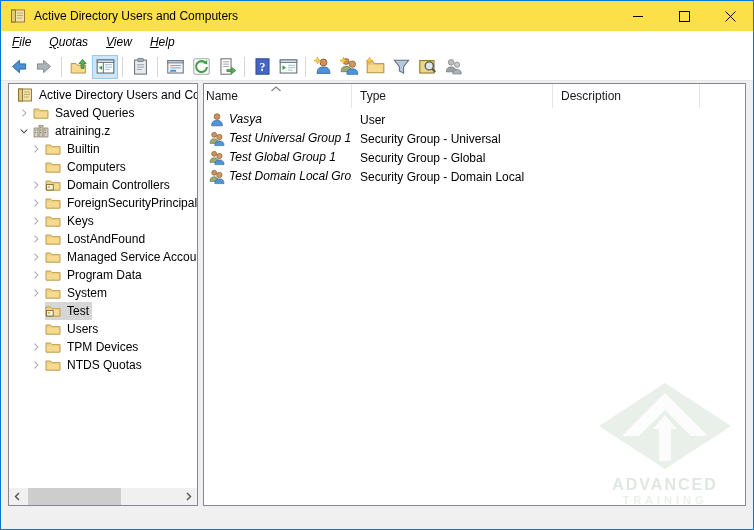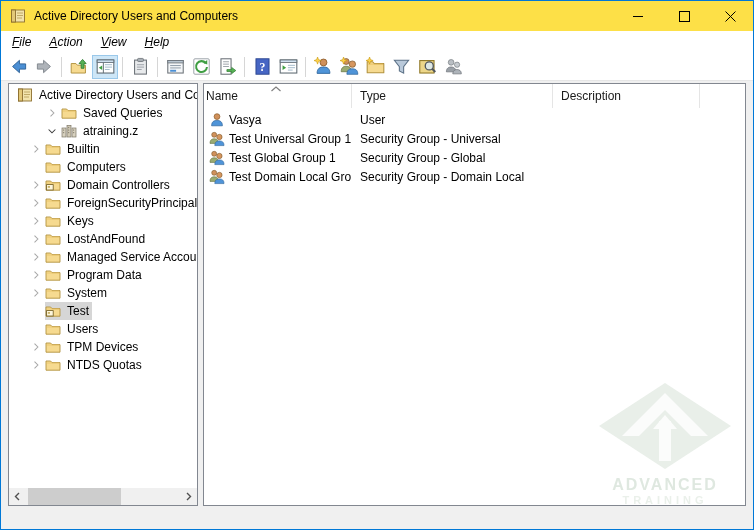--- a/index.html
+++ b/index.html
@@ -28,21 +28,21 @@
   .tsep{width:1px;height:20px;background:#d6d6d6;margin:0 4px;}
   
   .content{flex:1;display:flex;padding:2px 7px;gap:5px;min-height:0;}
   .tree-pane{flex:0 0 188px;width:188px;background:#fff;border:1px solid #828790;
     position:relative;overflow:hidden;padding-top:2px;box-sizing:content-box;}
   .list-pane{flex:1;background:#fff;border:1px solid #828790;position:relative;
     overflow:hidden;display:flex;flex-direction:column;}
   
   .trow{height:18px;display:flex;align-items:center;white-space:nowrap;overflow:hidden;}
   .trow.root{padding-left:8px;}
-  .trow.lvl1{padding-left:6px;margin-left:28px;}
+  .trow.lvl1{padding-left:6px;}
   .trow.lvl2{}
   .spacer{flex:0 0 18px;}
   .expander{flex:0 0 18px;display:flex;align-items:center;justify-content:center;}
   .expander svg{width:12px;height:12px;}
   .node{display:flex;align-items:center;height:18px;padding:0 3px 0 0;}
   .node.sel{background:#d6d6d6;}
   .ticon{width:16px;height:16px;flex:0 0 16px;margin-right:6px;}
   .tlabel{font-size:12px;}
   
   .hscroll{position:absolute;left:0;right:0;bottom:0;height:17px;background:#f0f0f0;
@@ -58,21 +58,21 @@
     padding-left:8px;color:#1a1a1a;}
   .hcell.c-name{padding-left:2px;}
   .c-name{width:148px;flex:0 0 148px;}
   .c-type{width:201px;flex:0 0 201px;}
   .c-desc{width:147px;flex:0 0 147px;}
   .c-rest{flex:1;border-right:none !important;}
   .sortchev{position:absolute;left:66px;top:2px;width:12px;height:6px;}
   .lrows{padding-top:2px;position:relative;z-index:1;}
   .lrow{height:19px;display:flex;align-items:center;}
   .cell{box-sizing:border-box;overflow:hidden;white-space:nowrap;padding-left:8px;}
-  .cell.c-name{display:flex;align-items:center;padding-left:5px;}
+  .cell.c-name{display:flex;padding-left:5px;font-style:italic;}
   .cell.c-desc{padding-left:12px;}
   .licon{width:16px;height:16px;flex:0 0 16px;margin-right:4px;}
   
   .watermark{position:absolute;left:393px;top:299px;width:136px;text-align:center;z-index:0;}
   .wm-line1{margin-top:4px;font-size:16px;font-weight:bold;letter-spacing:2px;color:#dfe8e0;}
   .wm-line2{font-size:11px;font-weight:bold;letter-spacing:4px;color:#eaf0ea;}
   
   .statusbar{flex:0 0 21px;background:#f0f0f0;}
   .defs{position:absolute;width:0;height:0;overflow:hidden;}
 </style>
@@ -234,21 +234,21 @@
       <button class="win-btn">
         <svg width="11" height="11">
             <path d="M0.5 0.5 L10.5 10.5 M10.5 0.5 L0.5 10.5" stroke="#000" stroke-width="1"></path>
           </svg>
       </button>
     </div>
   </div>
 
   <div class="menubar">
     <button class="menu-item">File</button>
-    <button class="menu-item">Action</button>
+    <button class="menu-item">Quotas</button>
     <button class="menu-item">View</button>
     <button class="menu-item">Help</button>
   </div>
 
   <div class="toolbar">
     <button class="tbtn">
         <svg>
           <use href="#sym-back"></use>
         </svg>
       </button>

